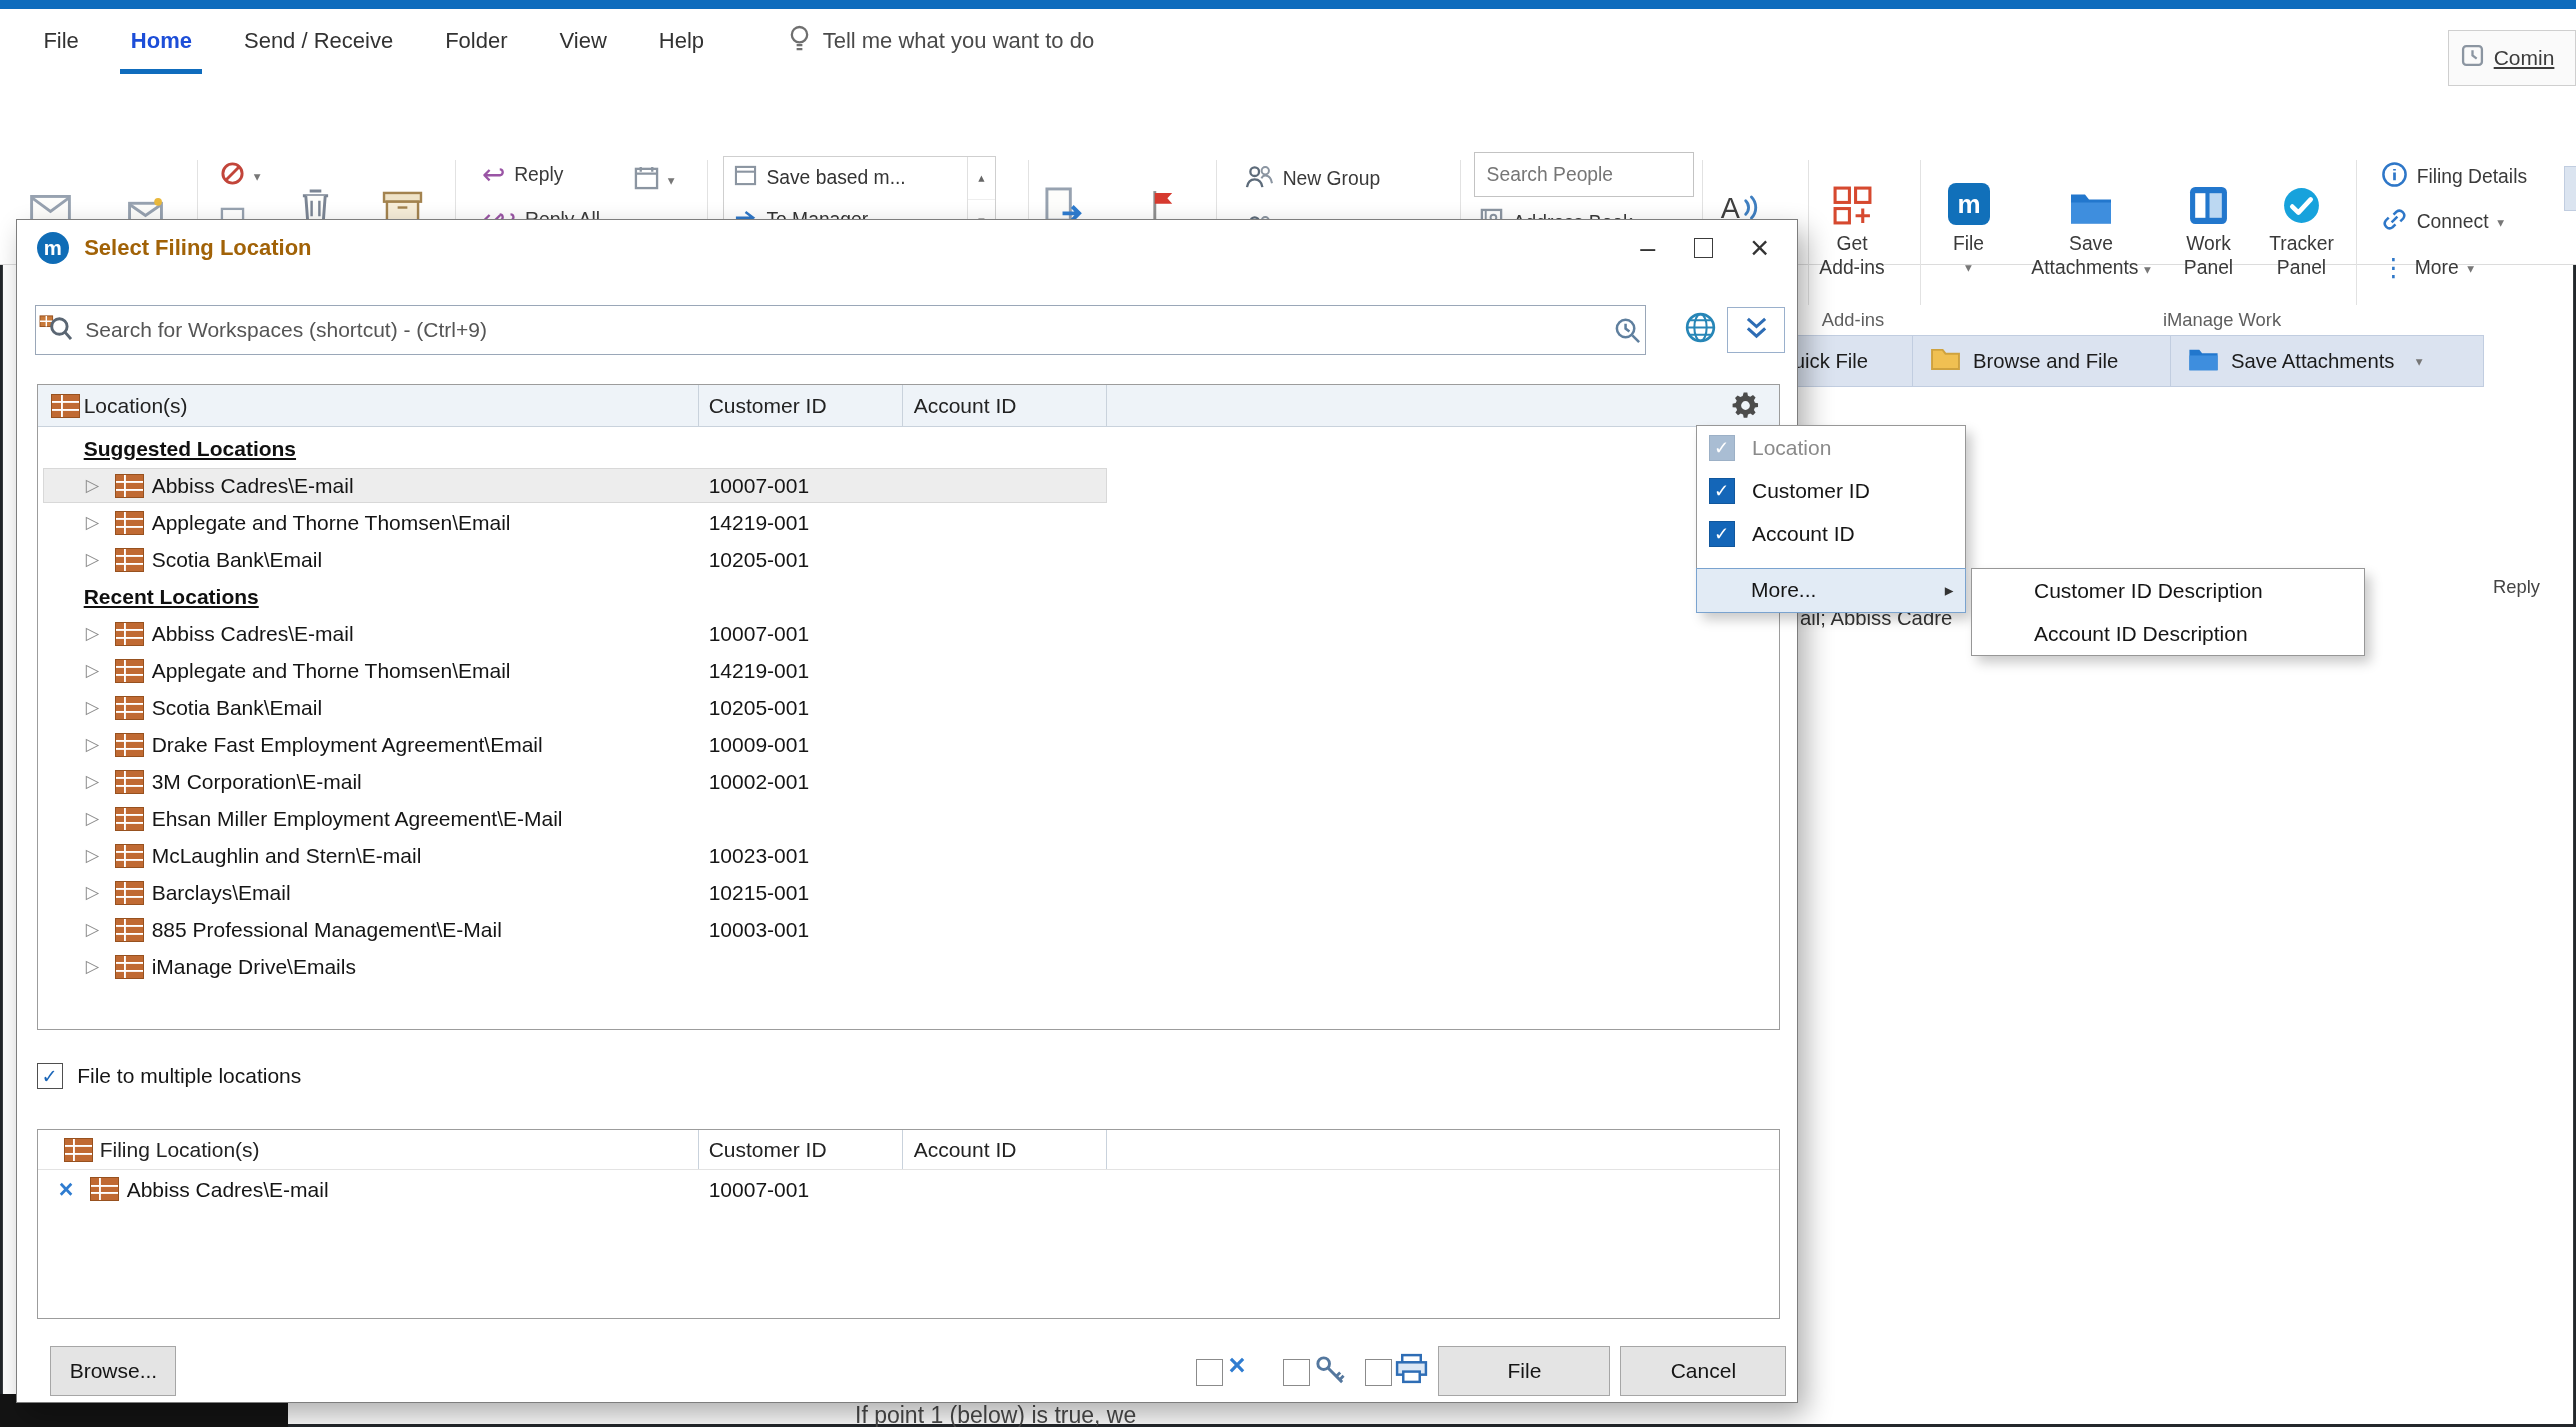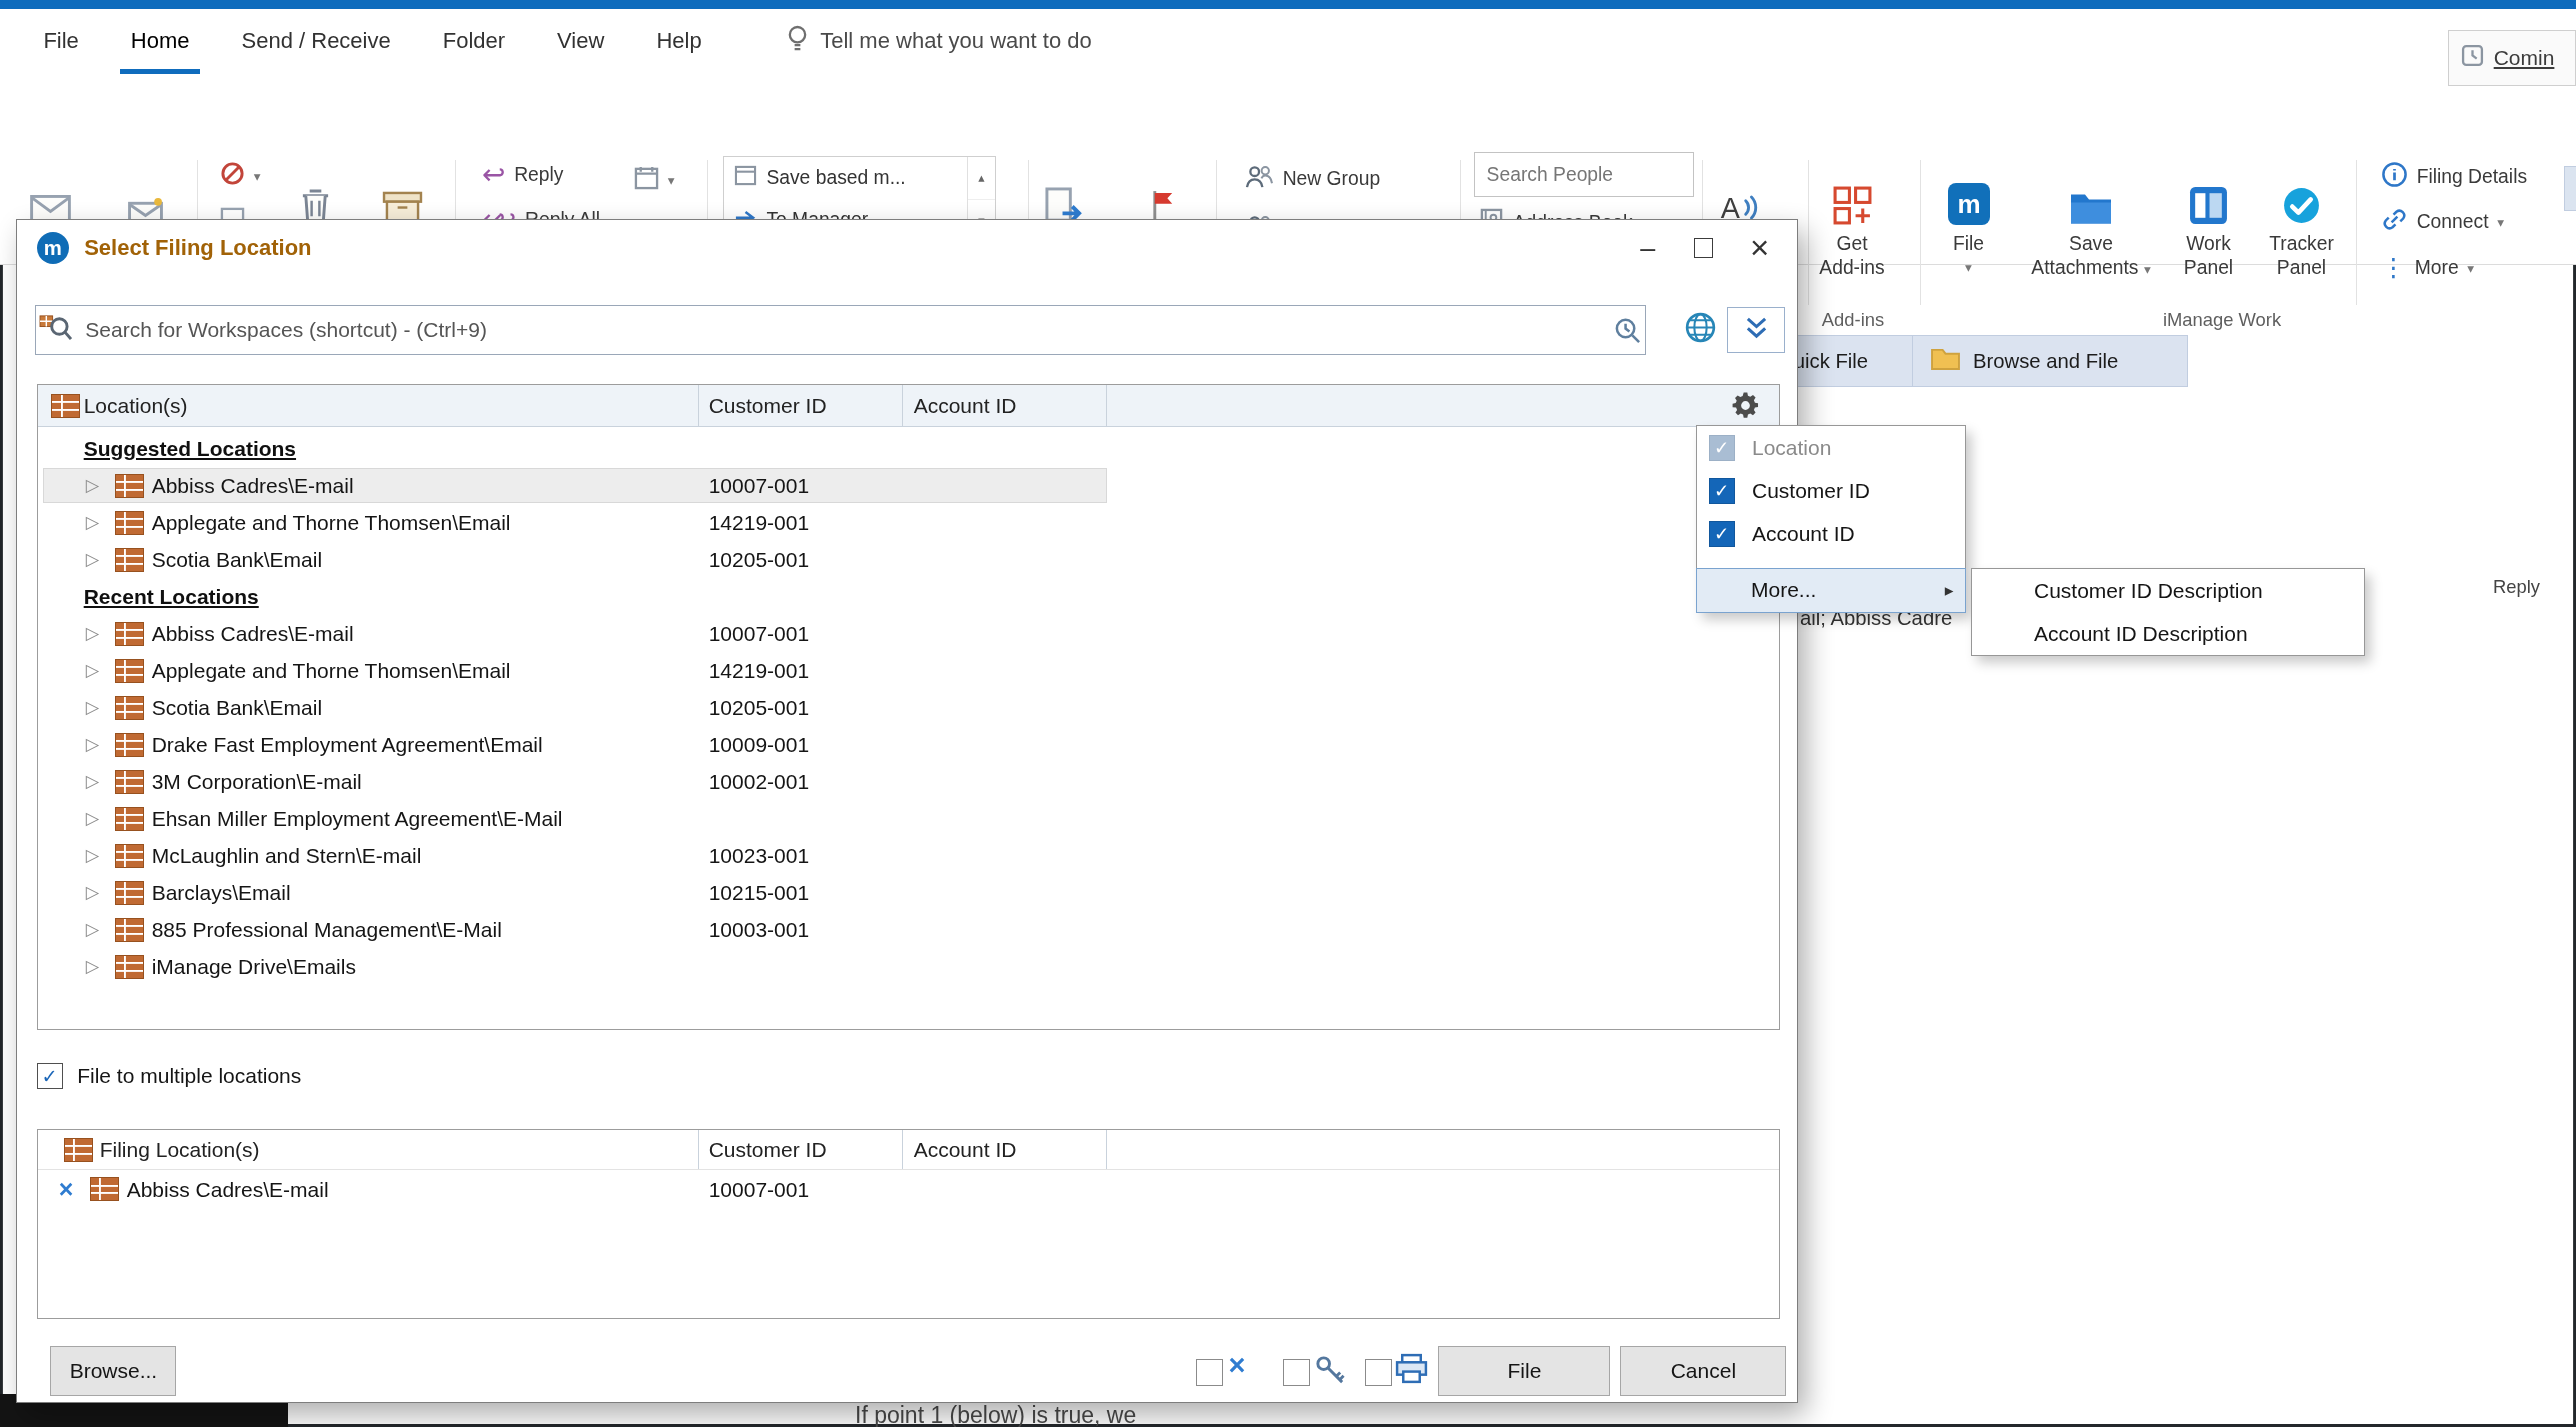--- a/index.html
+++ b/index.html
@@ -4,21 +4,21 @@
 <style>
   html,body{margin:0;padding:0;}
   body{width:2576px;height:1427px;font-family:"Liberation Sans","DejaVu Sans",sans-serif;background:#fff;overflow:hidden;}
   .app{position:relative;width:2576px;height:1427px;overflow:hidden;background:#fff;box-shadow:inset 0 0 0 2.9px #23272b;}
   .accent{position:absolute;left:0;top:0;width:100%;height:8.7px;background:#0f6cbd;z-index:3;}
 
   
   .menubar{position:absolute;left:0;top:8.7px;width:100%;height:65px;background:#fff;display:flex;align-items:center;z-index:2;}
   .tabs{display:flex;align-items:stretch;height:100%;padding-left:17.4px;}
   .tab{padding:0 26px;display:flex;align-items:center;font-size:22px;color:#323232;position:relative;cursor:default;}
-  .tab.active{font-weight:normal;color:#000000;}
+  .tab.active{font-weight:bold;color:#1d4ed8;}
   .tab.active::after{content:"";position:absolute;left:15.5px;right:15.5px;bottom:0;height:4.8px;background:#0f6cbd;}
   .tellme{display:flex;align-items:center;gap:11.6px;margin-left:58px;font-size:22px;color:#4a4a4a;}
   .coming{position:absolute;right:0;top:21px;height:54px;width:114px;border:1px solid #cfcfcf;display:flex;align-items:center;gap:9.7px;padding-left:11.6px;font-size:21px;color:#3c3c3c;overflow:hidden;background:#fafafa;text-decoration:underline;}
 
   
   .ribbon{position:absolute;left:0;top:73px;width:100%;height:191px;background:#fff;border-bottom:1px solid #dcdcdc;z-index:1;}
   .rbtn{position:absolute;top:81px;width:101px;display:flex;flex-direction:column;align-items:center;font-size:19.3px;line-height:24px;color:#3a3a3a;text-align:center;}
   .ric{height:72px;display:flex;align-items:flex-end;justify-content:center;padding-bottom:5.8px;}
   .rsm{position:absolute;display:flex;align-items:center;gap:8.7px;font-size:19.3px;color:#3a3a3a;white-space:nowrap;}
   .crt{font-size:13.5px;color:#777;}
@@ -430,20 +430,28 @@
           <path d="M2 4h11l3 4h14v16H2z" fill="#f0c052" stroke="#cfa23e" stroke-width="2"></path>
         </svg></span>
     <span>Quick File</span>
   </div>
   <div class="qbtn" style="left:1912px;width:239px;">
     <span><svg width="31" height="25" viewBox="0 0 32 26">
           <path d="M2 4h11l3 4h14v16H2z" fill="#f0c052" stroke="#cfa23e" stroke-width="2"></path>
         </svg></span>
     <span>Browse and File</span>
   </div>
+  <div class="qbtn" style="left:2170px;width:277px;">
+    <span><svg width="31" height="26" viewBox="0 0 44 36">
+          <path d="M2 5h14l4 5h22v24H2z" fill="#2277cd"></path>
+          <path d="M2 13h40v21H2z" fill="#3e8ede"></path>
+        </svg></span>
+    <span>Save Attachments</span>
+    <span class="crt" style="margin-left:9.7px;"></span>
+  </div>
 
   <div class="frag" style="left:1800px;top:607px;font-size:20.3px;">ail; Abbiss Cadre</div>
   <div class="frag" style="left:2493px;top:576px;font-size:18.4px;color:#444;">Reply</div>
   <div class="frag" style="left:855px;top:1402px;font-size:23px;color:#4a4a4a;z-index:5;">If point 1 (below) is true, we</div>
   <div class="blackbox"></div>
 
   <div class="dialog">
     <div class="dtitle">
       <span class="dlogo">m</span>
       <span class="dttl">Select Filing Location</span>

